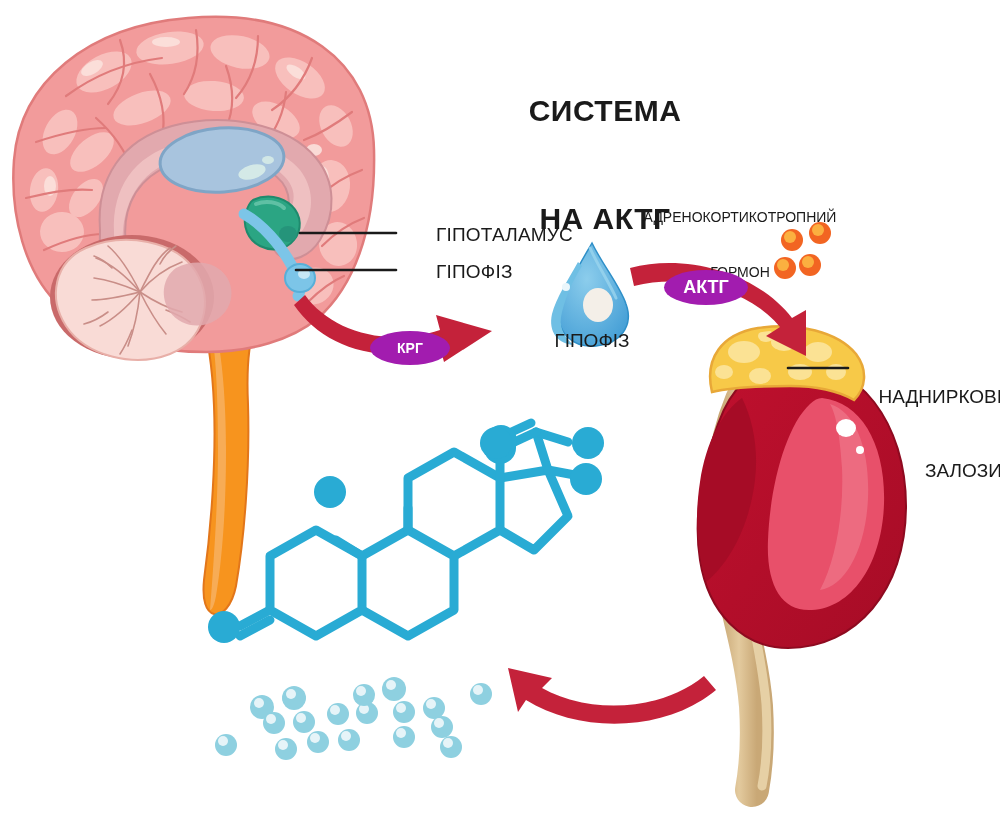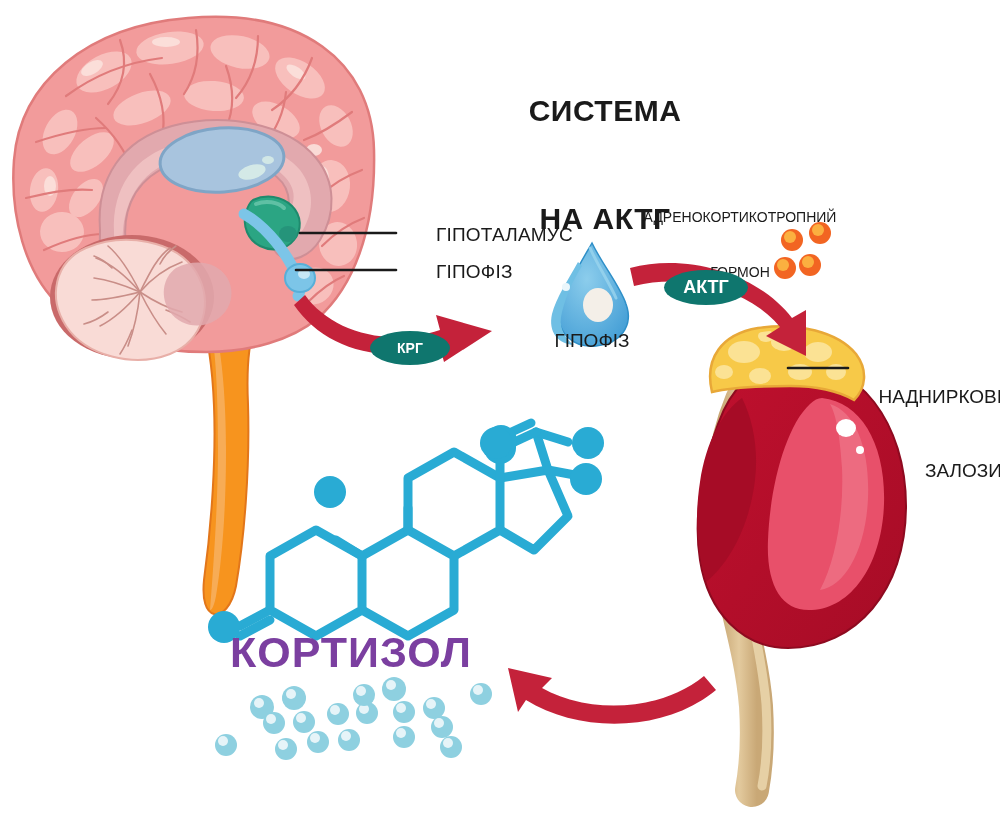--- a/index.html
+++ b/index.html
@@ -77,21 +77,21 @@
     font-size: 43px;
     font-weight: bold;
     color: #7B3FA0;
     letter-spacing: 1px;
   }
   .badge {
     position: absolute;
     display: flex;
     align-items: center;
     justify-content: center;
-    background: #0f766e;
+    background: #a21caf;
     color: #ffffff;
     font-weight: bold;
     border-radius: 50%;
   }
   #badge-crh {
     left: 370px; top: 331px;
     width: 80px; height: 34px;
     font-size: 14px;
   }
   #badge-acth {
@@ -458,19 +458,18 @@
     <div>ГОРМОН</div>
   </div>
 
   <div id="label-pituitary-organ" class="txt">ГІПОФІЗ</div>
 
   <div id="adrenal-block" class="txt">
     <div>НАДНИРКОВІ</div>
     <div>ЗАЛОЗИ</div>
   </div>
 
-  <div id="cortisol-word" class="txt">КОРТИЗОЛ</div>
 
   <div id="badge-crh" class="badge">КРГ</div>
 
   <div id="badge-acth" class="badge">АКТГ</div>
 
 </div>
 
 </body></html>

